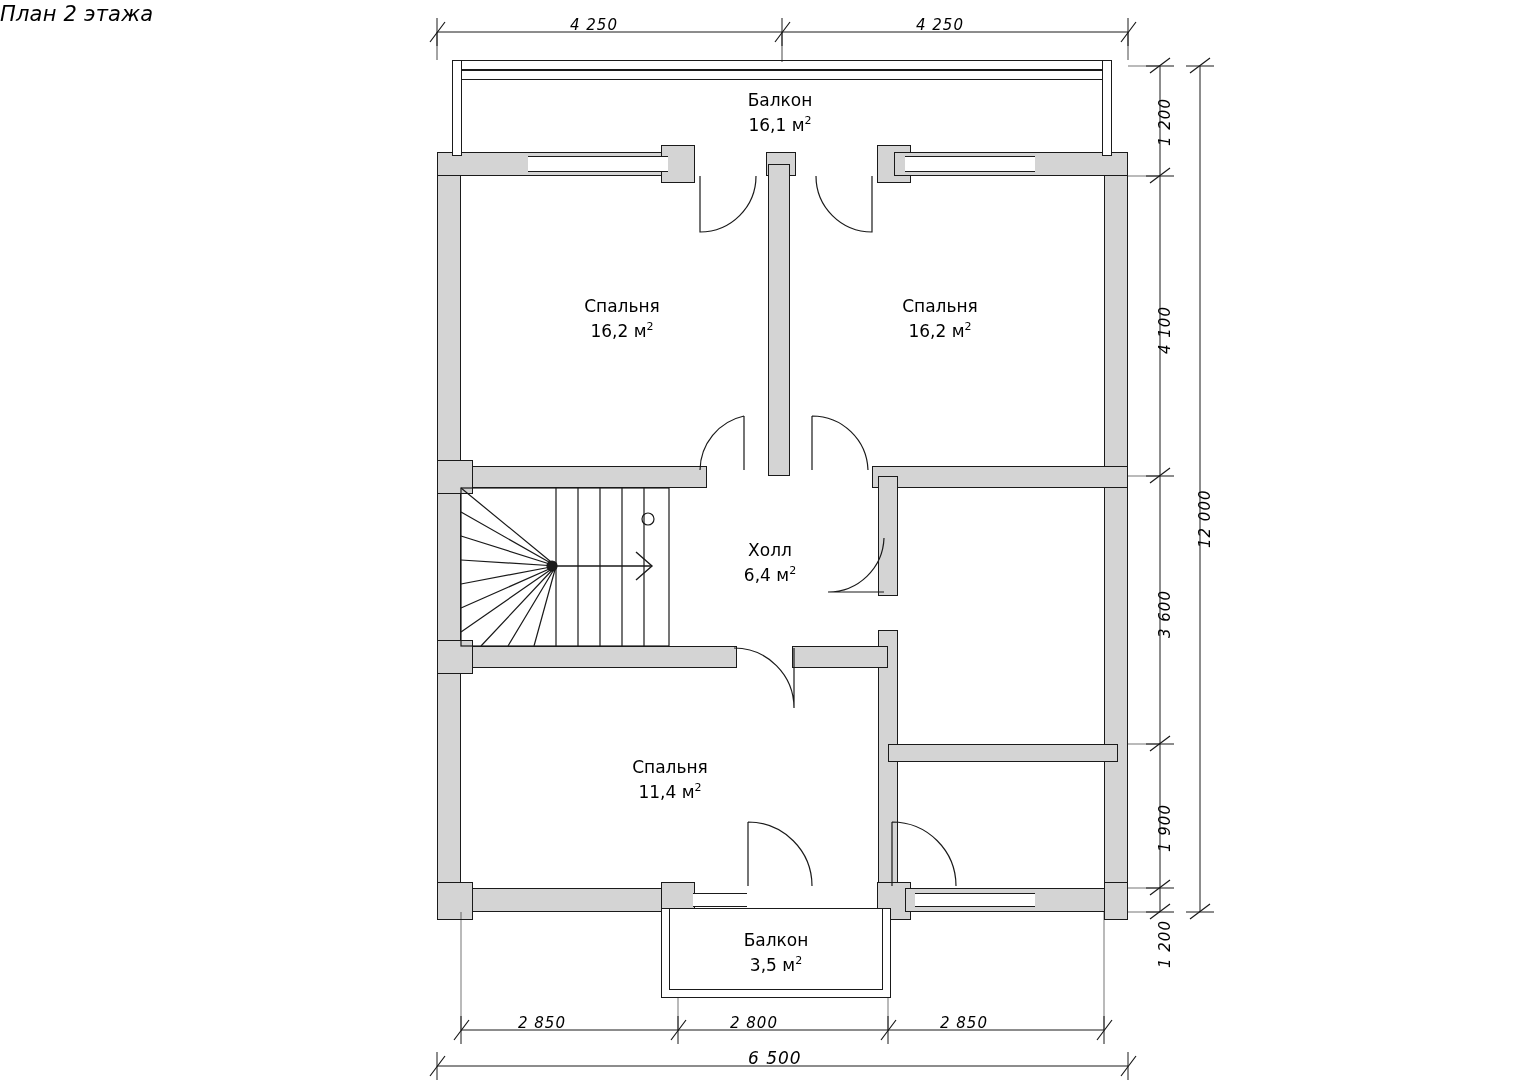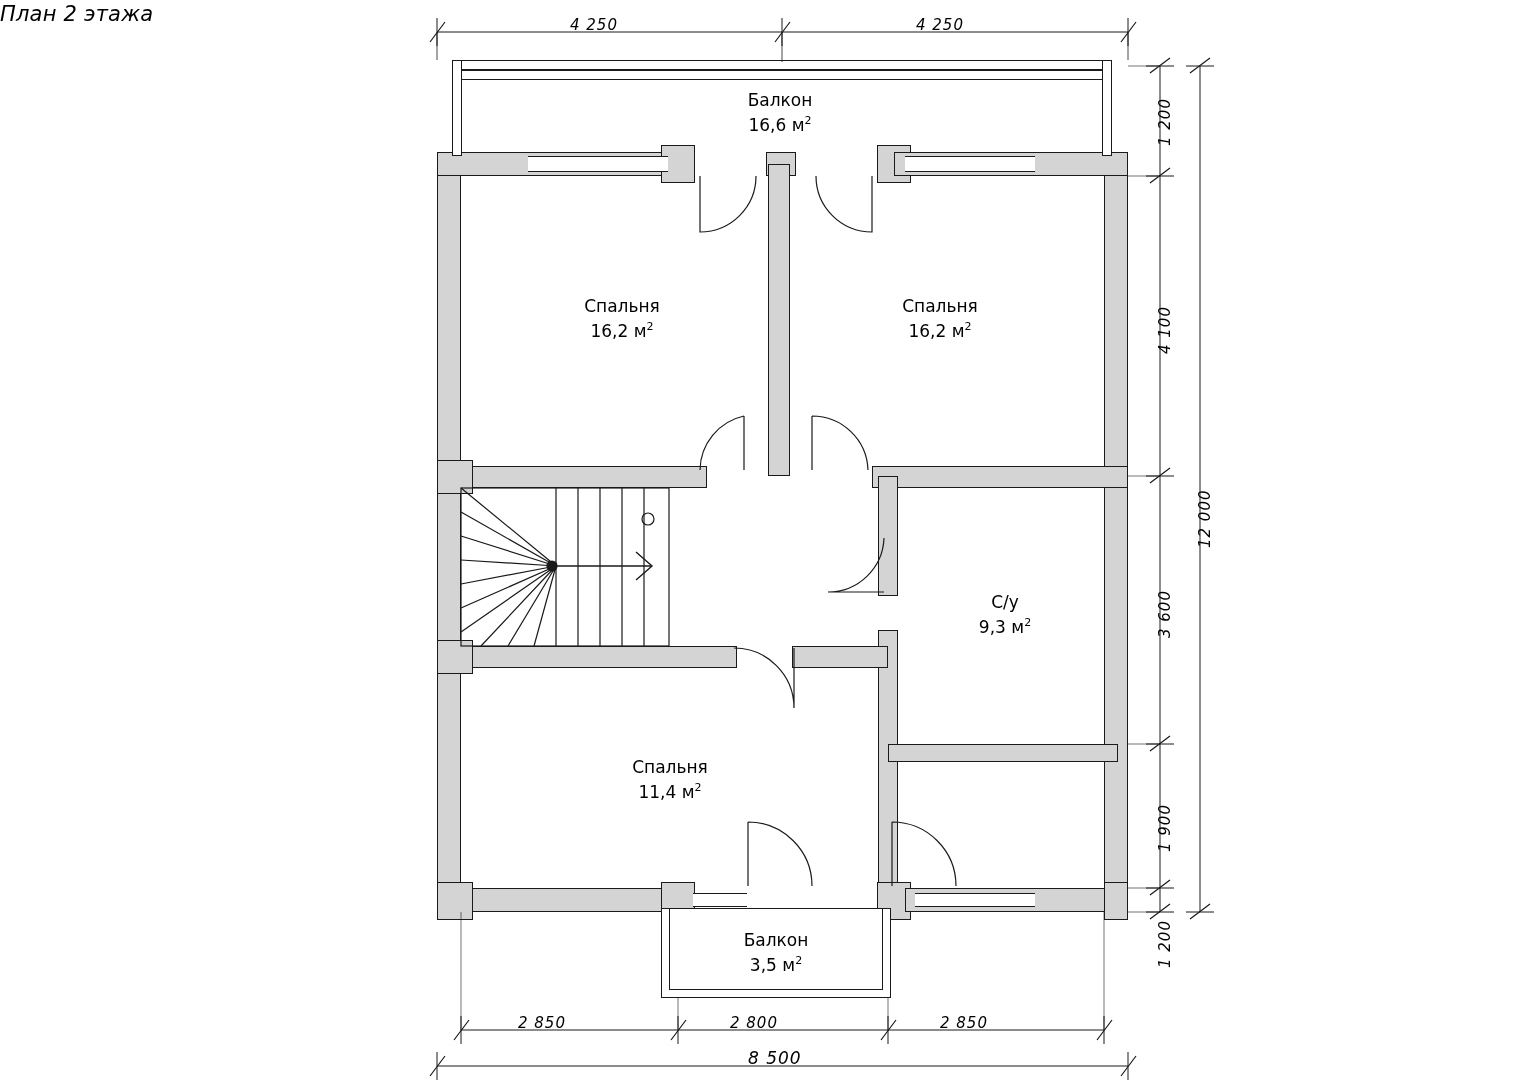--- a/index.html
+++ b/index.html
@@ -179,38 +179,38 @@
       <path d="M 461 912 L 461 1030 M 678 998 L 678 1030 M 888 998 L 888 1030 M 1104 912 L 1104 1030" stroke-width=".6"></path>
 
       <path d="M 437 1066 L 1128 1066" stroke-width="1"></path>
       <path d="M 437 1052 L 437 1080 M 1128 1052 L 1128 1080" stroke-width="1"></path>
       <path d="M 430 1076 L 445 1056 M 1121 1076 L 1136 1056" stroke-width="1.2"></path>
     </g>
   </svg>
 
   <div class="label" style="left:700px; top:88px; width:160px;">
     <span>Балкон</span>
-    <span class="area"><span>16,6 м</span><sup>2</sup></span>
+    <span class="area"><span>16,1 м</span><sup>2</sup></span>
   </div>
 
   <div class="label" style="left:542px; top:294px; width:160px;">
     <span>Спальня</span>
     <span class="area"><span>16,2 м</span><sup>2</sup></span>
   </div>
 
   <div class="label" style="left:860px; top:294px; width:160px;">
     <span>Спальня</span>
     <span class="area"><span>16,2 м</span><sup>2</sup></span>
   </div>
 
-
-  <div class="label" style="left:925px; top:590px; width:160px;">
-    <span>С/у</span>
-    <span class="area"><span>9,3 м</span><sup>2</sup></span>
-  </div>
+  <div class="label" style="left:690px; top:538px; width:160px;">
+    <span>Холл</span>
+    <span class="area"><span>6,4 м</span><sup>2</sup></span>
+  </div>
+
 
   <div class="label" style="left:590px; top:755px; width:160px;">
     <span>Спальня</span>
     <span class="area"><span>11,4 м</span><sup>2</sup></span>
   </div>
 
 
   <div class="label" style="left:696px; top:928px; width:160px;">
     <span>Балкон</span>
     <span class="area"><span>3,5 м</span><sup>2</sup></span>
@@ -223,15 +223,15 @@
   <div class="dim-text vert" style="left:1156px; top:354px;">4 100</div>
   <div class="dim-text vert" style="left:1156px; top:638px;">3 600</div>
   <div class="dim-text vert" style="left:1156px; top:852px;">1 900</div>
   <div class="dim-text vert" style="left:1156px; top:968px;">1 200</div>
 
   <div class="dim-text vert" style="left:1196px; top:548px;">12 000</div>
 
   <div class="dim-text" style="left:518px; top:1014px;">2 850</div>
   <div class="dim-text" style="left:730px; top:1014px;">2 800</div>
   <div class="dim-text" style="left:940px; top:1014px;">2 850</div>
-  <div class="dim-text" style="left:748px; top:1048px; font-size:17px;">8 500</div>
+  <div class="dim-text" style="left:748px; top:1048px; font-size:17px;">6 500</div>
 
 </div>
 
 </body></html>

